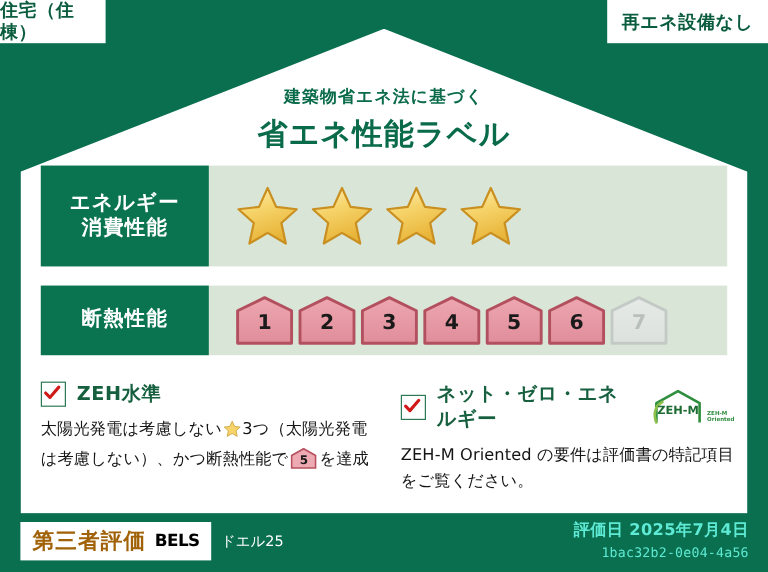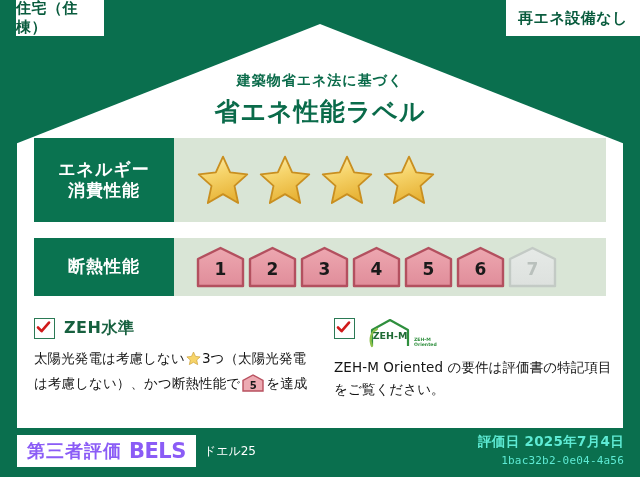--- a/index.html
+++ b/index.html
@@ -20,21 +20,21 @@
     -webkit-clip-path:polygon(0% 29.5%, 50% 0%, 100% 29.5%, 100% 100%, 0% 100%);
     clip-path:polygon(0% 29.5%, 50% 0%, 100% 29.5%, 100% 100%, 0% 100%);
   }
 
   
   .corner-tag{
     position:absolute;background:#ffffff;color:#0a5c3e;
     font-weight:bold;display:flex;align-items:center;justify-content:center;
     letter-spacing:.5px;
   }
-  #tag-left{left:16px;top:0;width:88px;height:36px;font-size:15px;}
+  #tag-left{left:0;top:0;width:88px;height:36px;font-size:15px;}
   #tag-right{right:0;top:0;width:134px;height:36px;font-size:15px;}
 
   
   .title-wrap{position:absolute;left:0;top:72px;width:640px;text-align:center;}
   .title-sub{font-size:14px;font-weight:bold;color:#0a6b4a;letter-spacing:1px;}
   .title-main{font-size:25px;font-weight:bold;color:#0a6b4a;letter-spacing:1px;margin-top:5px;}
 
   
   .metric-row{
     position:absolute;left:34px;width:572px;display:flex;align-items:stretch;
@@ -64,21 +64,21 @@
   .grade svg{display:block;}
   .grade .num{
     position:absolute;left:0;right:0;top:13px;text-align:center;
     font-size:17px;font-weight:bold;color:#1a1a1a;
   }
   .grade.off .num{color:#b9c0bc;}
 
   
   .criteria{position:absolute;top:318px;left:34px;width:578px;display:flex;gap:22px;}
   .crit-col{width:278px;}
-  .crit-head{display:flex;align-items:flex-start;gap:9px;}
+  .crit-head{display:flex;align-items:center;gap:9px;}
   .checkbox{
     width:19px;height:19px;border:1.6px solid #2b7a55;background:#fff;
     flex:0 0 19px;position:relative;
   }
   .checkbox svg{position:absolute;left:1px;top:1px;}
   .crit-title{font-size:16px;font-weight:bold;color:#17603f;letter-spacing:.5px;}
   .crit-body{
     margin-top:9px;font-size:13.5px;line-height:1.62;color:#141414;
     letter-spacing:.1px;
   }
@@ -95,22 +95,22 @@
 
   
   .footer-left{
     position:absolute;left:17px;bottom:10px;height:32px;
     display:flex;align-items:center;
   }
   .bels-box{
     background:#ffffff;height:32px;display:flex;align-items:center;
     padding:0 10px;gap:7px;
   }
-  .bels-jp{font-size:18px;font-weight:bold;color:#8b5cf6;letter-spacing:1px;}
-  .bels-en{font-size:21px;font-weight:bold;color:#8b5cf6;letter-spacing:-.5px;}
+  .bels-jp{font-size:18px;font-weight:bold;color:#a16207;letter-spacing:1px;}
+  .bels-en{font-size:14px;font-weight:bold;color:#000000;letter-spacing:-.5px;}
   .bels-note{color:#ffffff;font-size:12px;margin-left:8px;text-align:right;}
 
   .footer-right{
     position:absolute;right:16px;bottom:10px;text-align:right;color:#5eead4;
   }
   .eval-date{font-size:13.5px;font-weight:bold;letter-spacing:.3px;}
   .eval-id{font-size:11px;margin-top:3px;letter-spacing:.2px;font-family:"DejaVu Sans Mono","Liberation Mono",monospace;}
 </style>
 </head>
 <body>
@@ -292,20 +292,21 @@
       </div>
     </div>
 
     <div class="crit-col">
       <div class="crit-head">
         <span class="checkbox">
           <svg width="15" height="15" viewBox="0 0 15 15">
             <path d="M2 7.5 L5.6 11.2 L13 2.6" stroke="#d01a1a" stroke-width="2.6" fill="none" stroke-linecap="round" stroke-linejoin="round"></path>
           </svg>
         </span>
+        <span class="crit-title">ネット・ゼロ・エネルギー</span>
         <span class="zeh-logo">
           <svg width="44" height="30" viewBox="0 0 44 30">
             <path d="M4,28 L4,12 L22,2 L40,12 L40,28" fill="none" stroke="#2f8f3e" stroke-width="2.2" stroke-linejoin="round"></path>
             <path d="M4,28 C1,21 3,14 9,11" fill="none" stroke="#8cc04a" stroke-width="2.2" stroke-linecap="round"></path>
             <text x="22" y="21" text-anchor="middle" font-size="9.5" font-weight="bold" fill="#1f6b34" font-family="DejaVu Sans, sans-serif">ZEH-M</text>
           </svg>
           <span style="display:flex;flex-direction:column;line-height:1.05;">
             <span style="font-size:4.6px;font-weight:bold;color:#2f8f3e;">ZEH-M</span>
             <span style="font-size:4.6px;font-weight:bold;color:#2f8f3e;">Oriented</span>
           </span>

